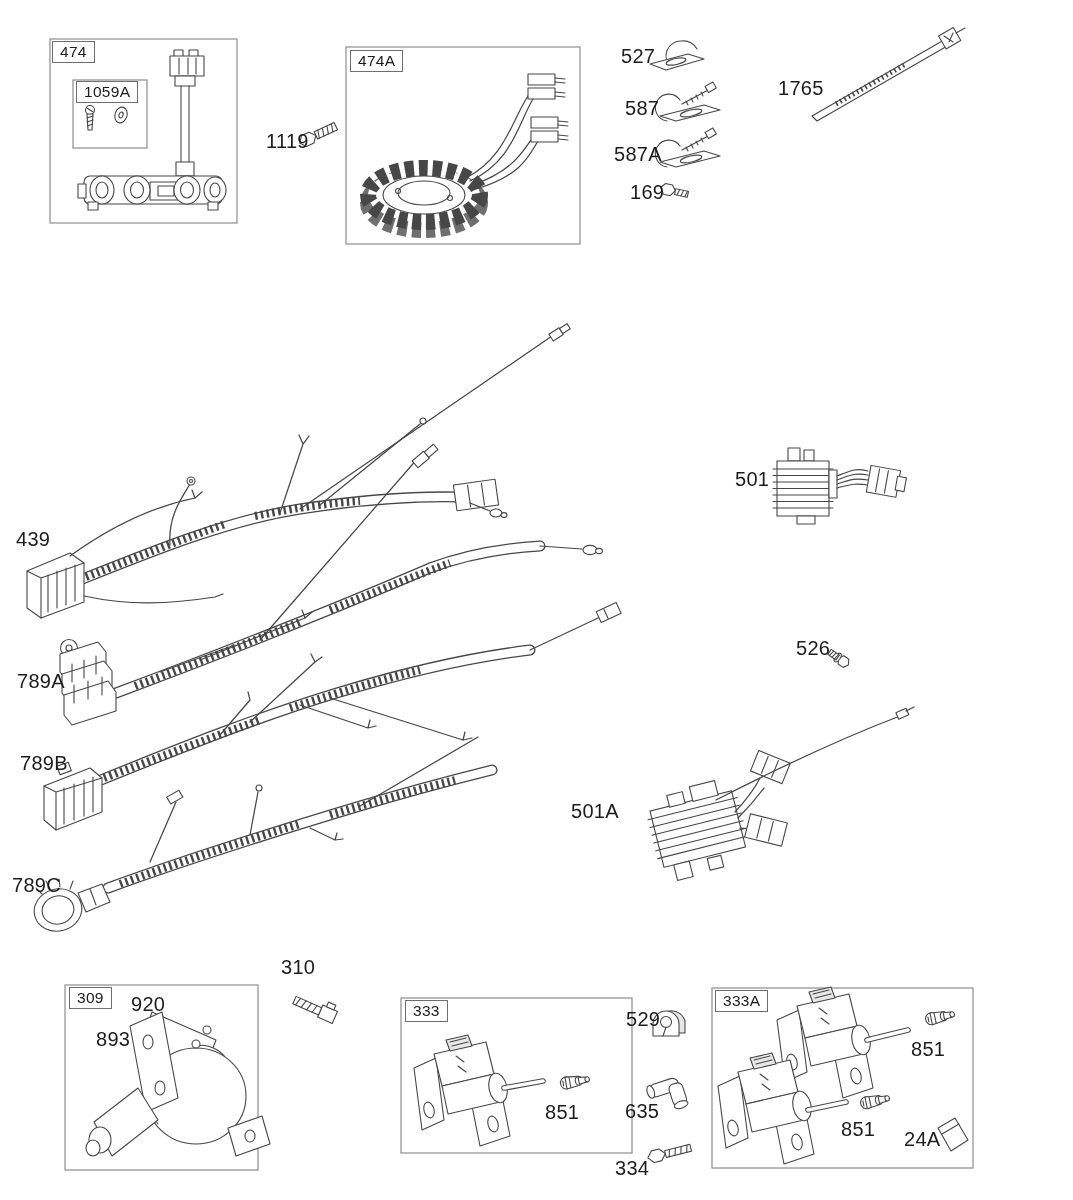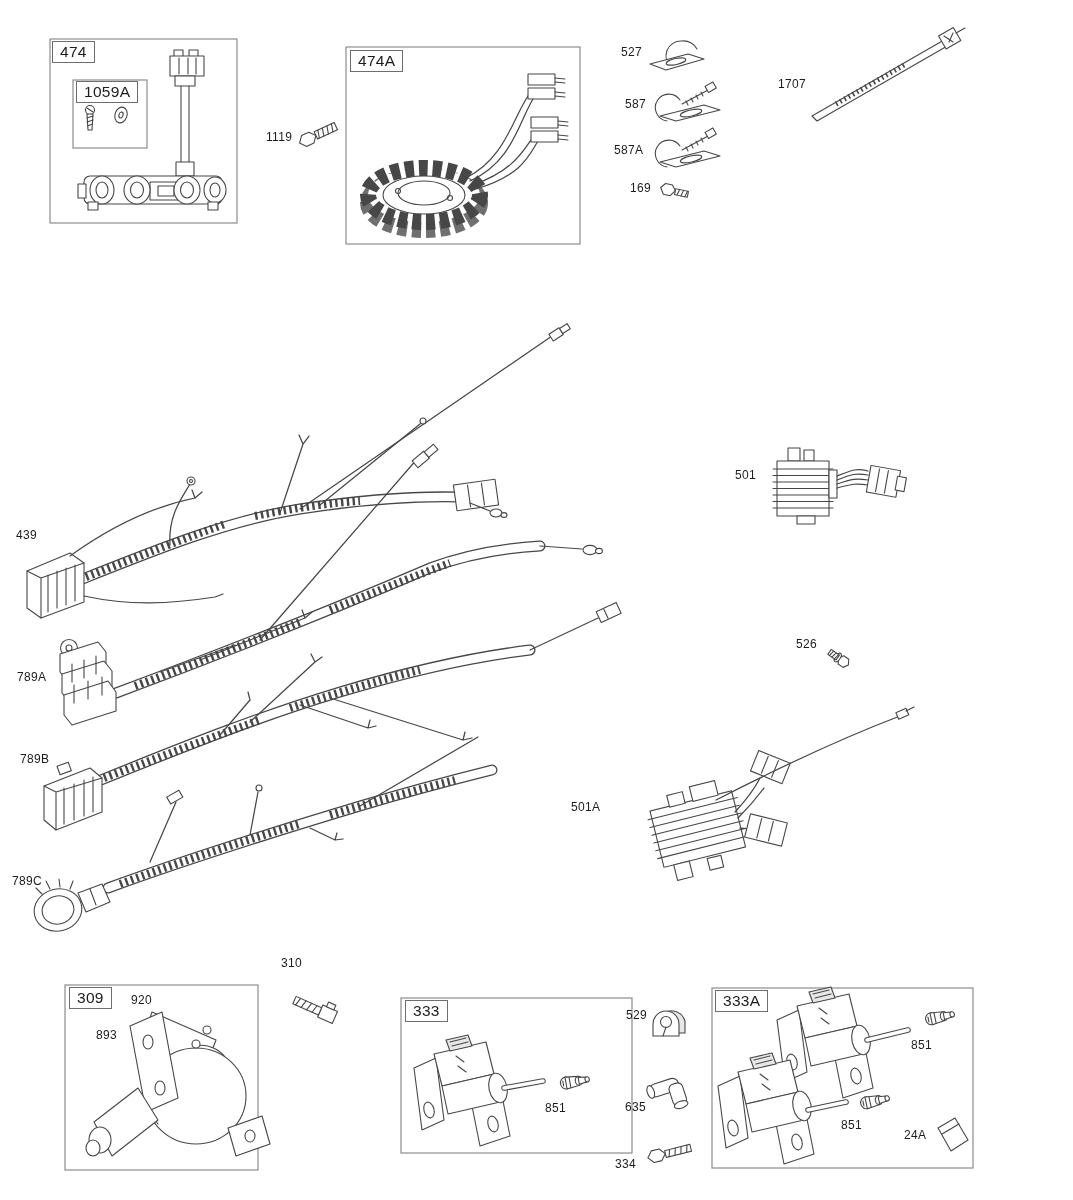--- a/index.html
+++ b/index.html
@@ -1,20 +1,20 @@
 <!DOCTYPE html>
 <html><head>
 <meta charset="utf-8">
 <style>
   html,body{margin:0;padding:0}
   body{width:1073px;height:1200px;background:#ffffff;position:relative;overflow:hidden;
        font-family:"Liberation Sans",sans-serif;}
   .stage{position:absolute;left:0;top:0;width:1073px;height:872px}
   svg{position:absolute;left:0;top:0}
-  .callout{position:absolute;font-size:12px;color:#1c1c1c;letter-spacing:.3px;white-space:nowrap}
+  .callout{position:absolute;font-size:20px;color:#1c1c1c;letter-spacing:.3px;white-space:nowrap}
   .boxed{border:1.4px solid #6e6e6e;background:#fff;padding:0 7px;line-height:20px;font-size:15.5px}
   
   .s{stroke:#474747;fill:none;stroke-width:1.1;stroke-linecap:round;stroke-linejoin:round}
   .fw{fill:#ffffff}
   .fg{fill:#e7e7e7}
   .box{stroke:#8d8d8d;fill:none;stroke-width:1.2}
   .tubeO{stroke:#474747;stroke-width:11;fill:none;stroke-linecap:round}
   .tubeI{stroke:#ffffff;stroke-width:8.4;fill:none;stroke-linecap:round}
   .corr{stroke:#474747;stroke-width:8;fill:none;stroke-dasharray:2.4 3.4}
   .wire{stroke:#474747;fill:none;stroke-width:1.25;stroke-linecap:round}
@@ -380,21 +380,21 @@
 </svg>
 
 <div class="callout boxed" style="left:52px;top:41px">474</div>
 <div class="callout boxed" style="left:76px;top:81px">1059A</div>
 <div class="callout boxed" style="left:350px;top:50px">474A</div>
 <div class="callout" style="left:266px;top:130px">1119</div>
 <div class="callout" style="left:621px;top:45px">527</div>
 <div class="callout" style="left:625px;top:97px">587</div>
 <div class="callout" style="left:614px;top:143px">587A</div>
 <div class="callout" style="left:630px;top:181px">169</div>
-<div class="callout" style="left:778px;top:77px">1707</div>
+<div class="callout" style="left:778px;top:77px">1765</div>
 <div class="callout" style="left:16px;top:528px">439</div>
 <div class="callout" style="left:17px;top:670px">789A</div>
 <div class="callout" style="left:20px;top:752px">789B</div>
 <div class="callout" style="left:12px;top:874px">789C</div>
 <div class="callout" style="left:735px;top:468px">501</div>
 <div class="callout" style="left:796px;top:637px">526</div>
 <div class="callout" style="left:571px;top:800px">501A</div>
 <div class="callout boxed" style="left:69px;top:987px">309</div>
 <div class="callout" style="left:131px;top:993px">920</div>
 <div class="callout" style="left:96px;top:1028px">893</div>

